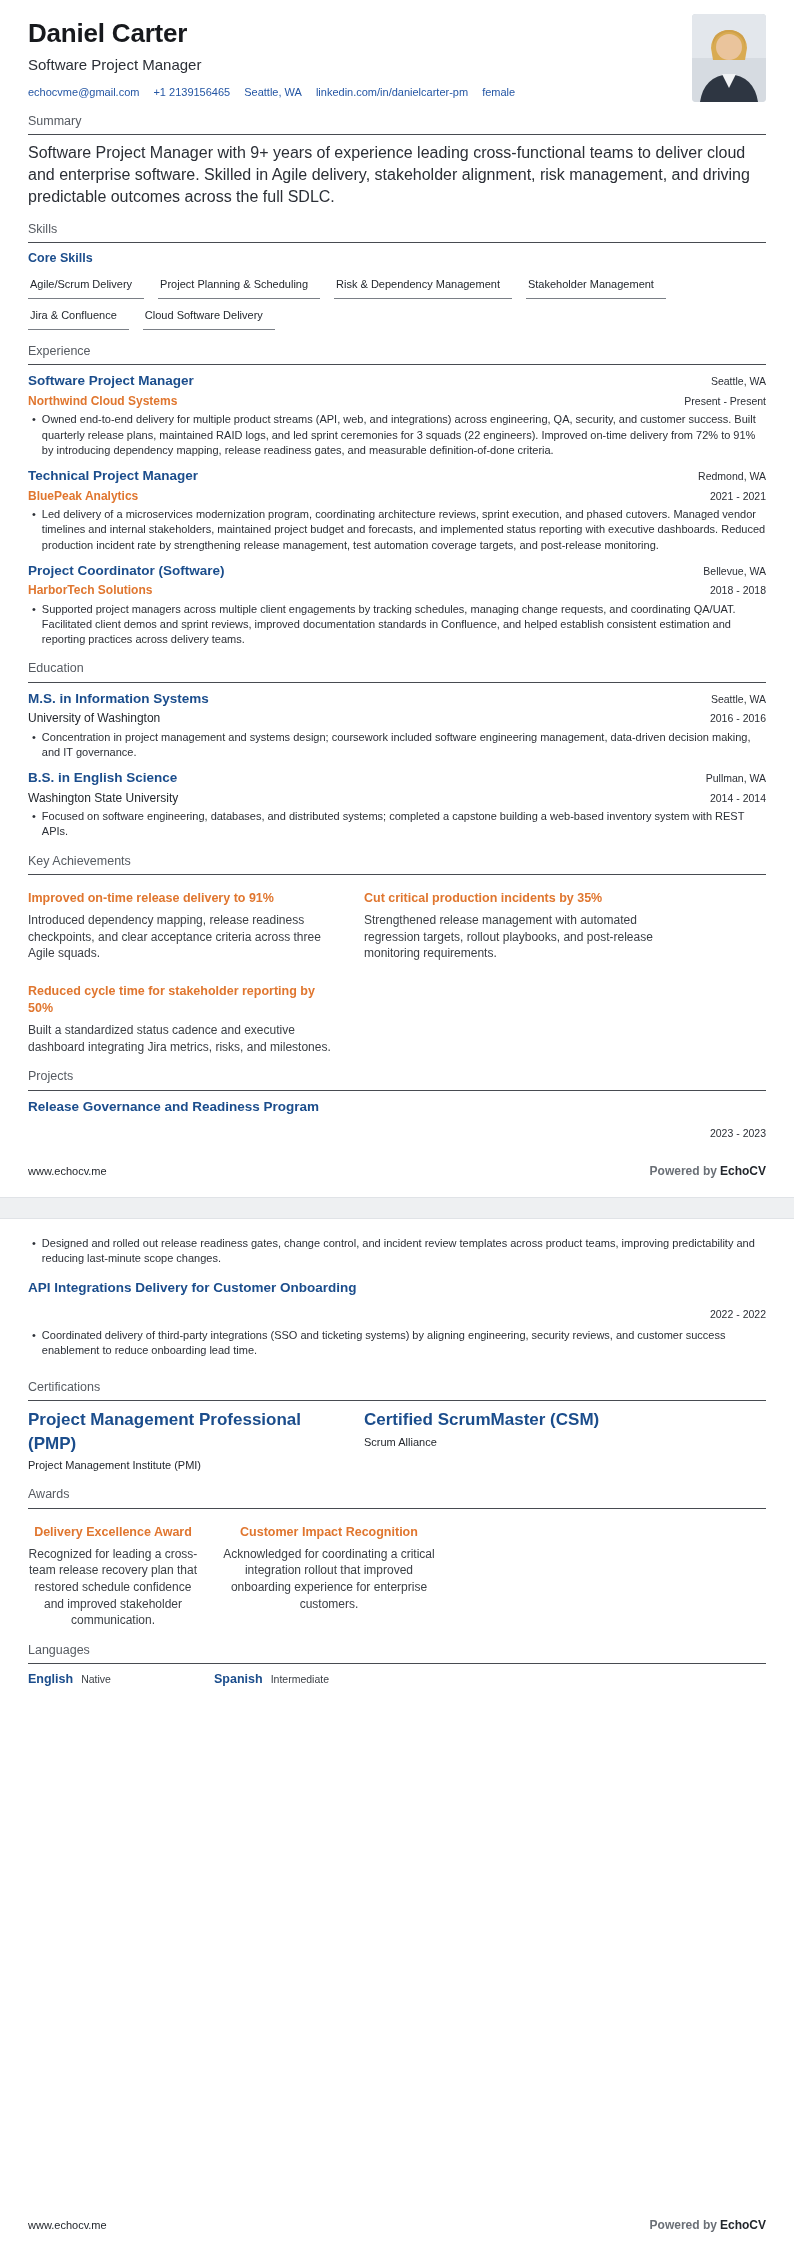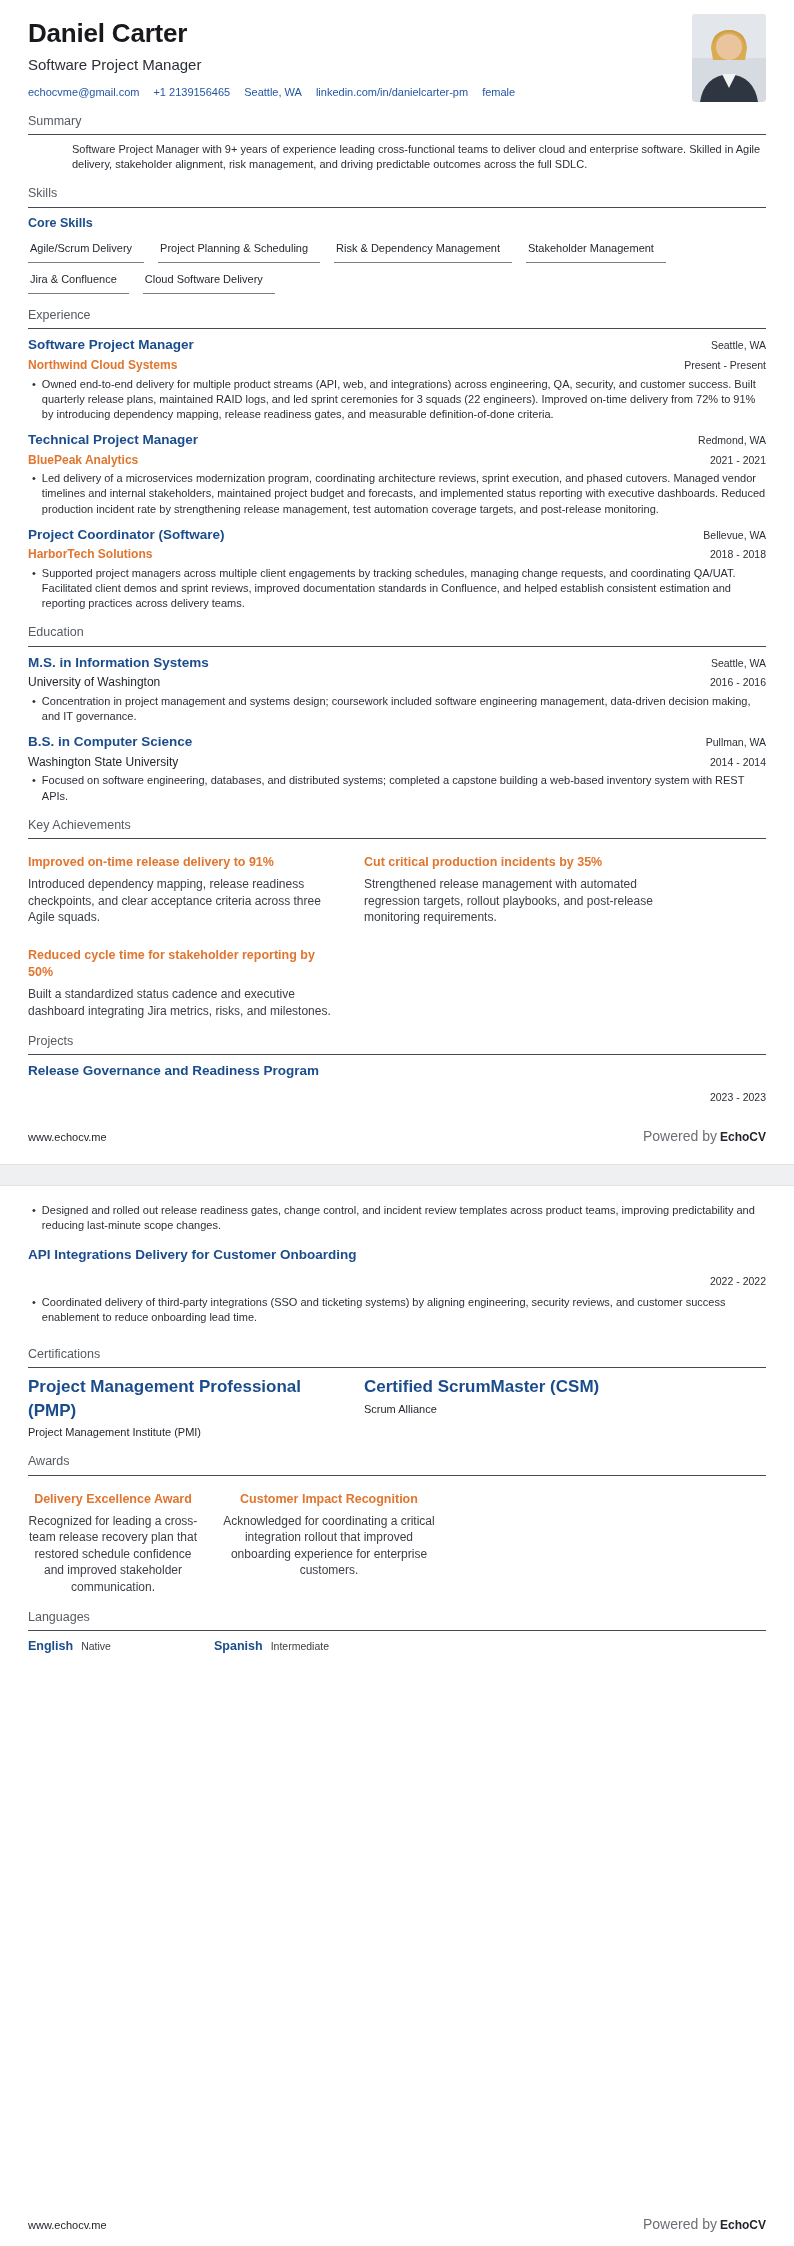--- a/index.html
+++ b/index.html
@@ -34,21 +34,21 @@
   }
   .photo svg { display: block; width: 100%; height: 100%; }
 
   
   .section { margin-top: 13px; }
   .sec-head {
     font-size: 12.5px; color: #565b62; font-weight: normal;
     padding-bottom: 4px; border-bottom: 1px solid #474b51; margin-bottom: 7px;
   }
 
-  .summary-text { font-size: 11px; color: #2b2f36; margin-left: 44px; }
+  .summary-text { font-size: 16px; color: #2b2f36; }
 
   
   .skill-group-title { font-size: 12.5px; font-weight: bold; color: #1b4d8c; margin: 2px 0 9px; }
   .skills-wrap { display: flex; flex-wrap: wrap; gap: 9px 14px; }
   .skill { font-size: 11px; color: #24282e; padding: 0 12px 6px 2px; border-bottom: 1px solid #7a7f86; }
 
   
   .row { display: flex; justify-content: space-between; align-items: baseline; gap: 12px; }
   .meta { font-size: 10.5px; color: #2b2f36; white-space: nowrap; }
 
@@ -80,21 +80,21 @@
   
   .grid-langs { display: grid; grid-template-columns: 170px auto; column-gap: 16px; }
   .lang { display: flex; align-items: baseline; gap: 8px; }
   .lang-name { font-size: 12.5px; font-weight: bold; color: #1b4d8c; }
   .lang-level { font-size: 10.5px; color: #3c4046; }
 
   
   .page-footer { display: flex; justify-content: space-between; align-items: baseline; padding: 14px 0 12px; text-align: center; }
   .page2 .page-footer { margin-top: auto; }
   .footer-site { font-size: 11px; color: #22262c; text-decoration: none; }
-  .powered { font-size: 14px; color: #6a6f76; }
+  .powered { font-size: 12px; color: #6a6f76; font-weight: bold; }
   .brand { font-size: 12px; font-weight: bold; color: #22262c; }
 </style>
 </head>
 <body>
 
 <div class="page page1">
 
   <div class="header">
     <div class="name">Daniel Carter</div>
     <div class="role">Software Project Manager</div>
@@ -203,21 +203,21 @@
       </div>
       <div class="bullets">
         <div class="bullet">
             <span>Concentration in project management and systems design; coursework included software engineering management, data-driven decision making, and IT governance.</span>
           </div>
       </div>
     </div>
 
     <div class="job">
       <div class="row">
-        <div class="degree">B.S. in Computer Science</div>
+        <div class="degree">B.S. in English Science</div>
         <div class="meta">Pullman, WA</div>
       </div>
       <div class="row">
         <div class="school">Washington State University</div>
         <div class="meta">2014 - 2014</div>
       </div>
       <div class="bullets">
         <div class="bullet">
             <span>Focused on software engineering, databases, and distributed systems; completed a capstone building a web-based inventory system with REST APIs.</span>
           </div>

